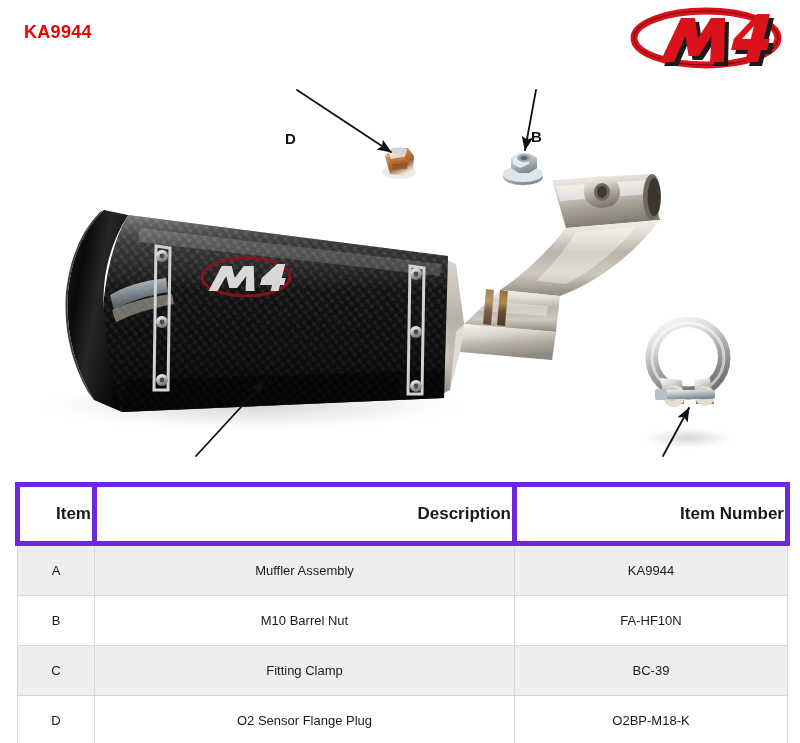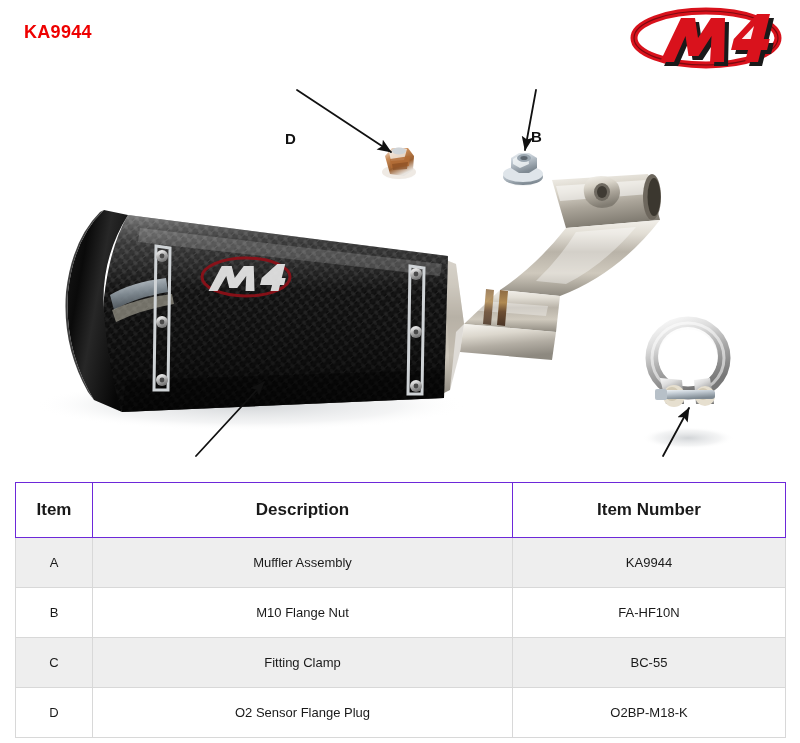--- a/index.html
+++ b/index.html
@@ -68,22 +68,23 @@
   #parts-table th,
   #parts-table td {
     text-align: center;
     vertical-align: middle;
     color: #1a1a1a;
   }
   #parts-table thead th {
     height: 52px;
     font-size: 17px;
     font-weight: bold;
-    border: 1px solid #6d28d9;
+    border: 5px solid #6d28d9;
     background: #ffffff;
+    text-align: right;
   }
   #parts-table tbody td {
     height: 47px;
     font-size: 13px;
     font-weight: normal;
     border: 1px solid #d8d8d8;
     background: #ffffff;
   }
   #parts-table tbody tr.alt td {
     background: #eeeeee;
@@ -343,27 +344,27 @@
     </tr>
   </thead>
   <tbody>
     <tr class="alt">
       <td>A</td>
       <td>Muffler Assembly</td>
       <td>KA9944</td>
     </tr>
     <tr>
       <td>B</td>
-      <td>M10 Flange Nut</td>
+      <td>M10 Barrel Nut</td>
       <td>FA-HF10N</td>
     </tr>
     <tr class="alt">
       <td>C</td>
       <td>Fitting Clamp</td>
-      <td>BC-55</td>
+      <td>BC-39</td>
     </tr>
     <tr>
       <td>D</td>
       <td>O2 Sensor Flange Plug</td>
       <td>O2BP-M18-K</td>
     </tr>
   </tbody>
 </table>
 
 </body></html>

